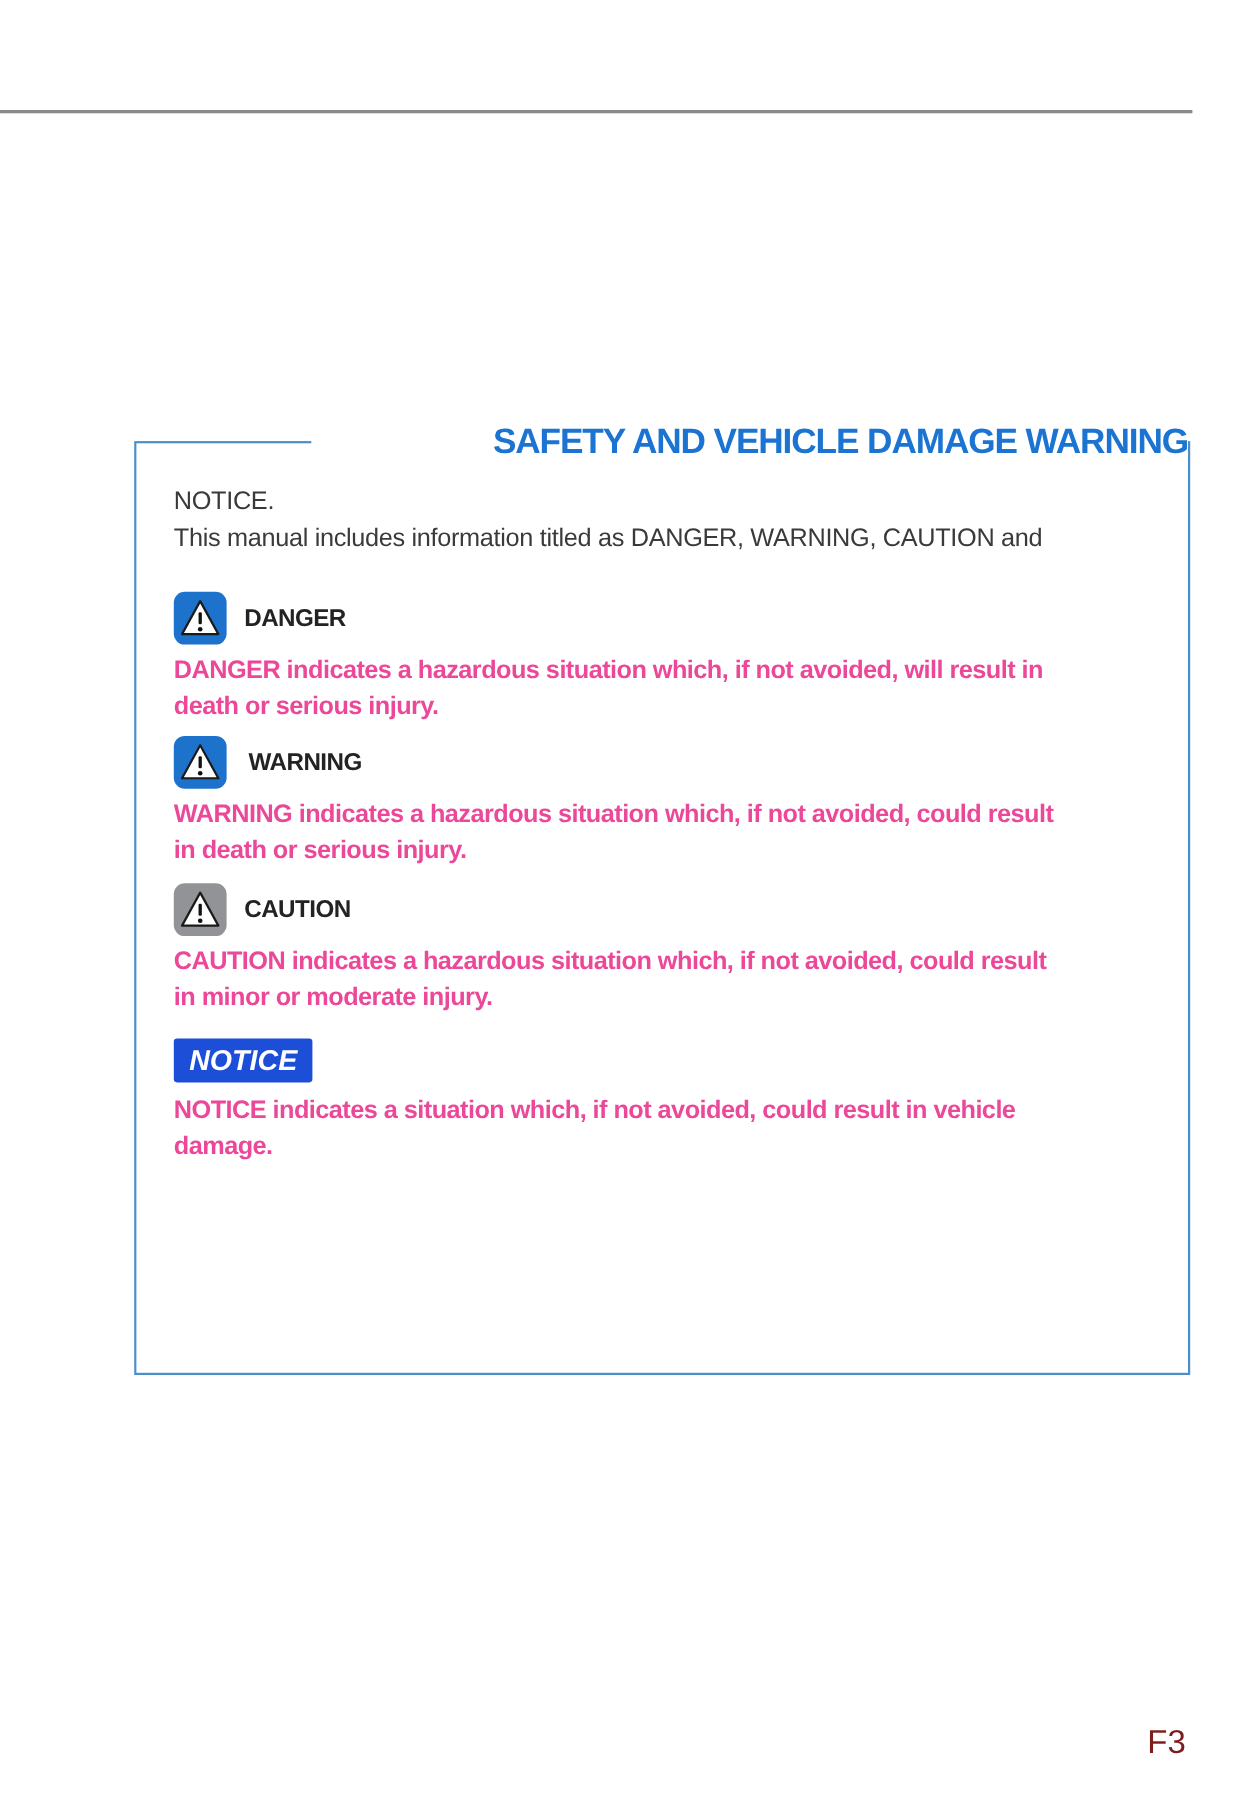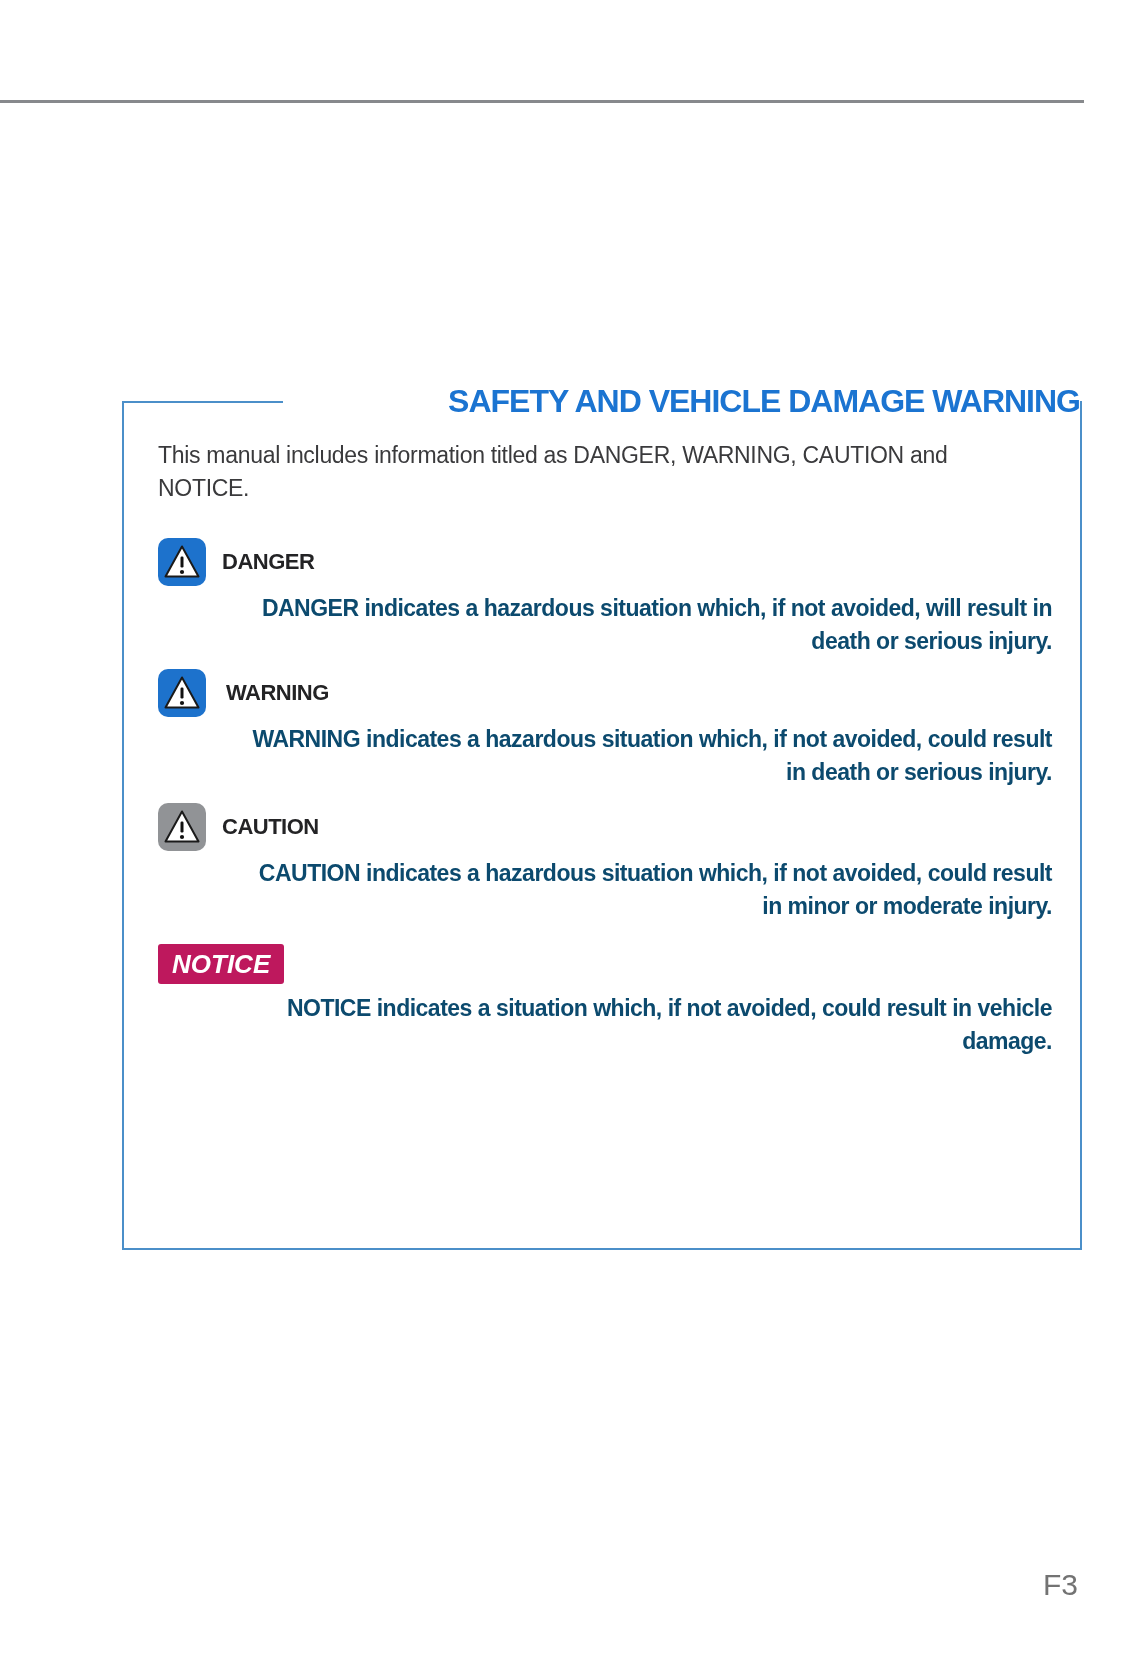--- a/index.html
+++ b/index.html
@@ -53,22 +53,21 @@
     display: block;
     white-space: nowrap;
     font-size: 23px;
     line-height: 33px;
     letter-spacing: -0.3px;
     color: #3a3a3c;
   }
   .txt-line.bold {
     font-weight: bold;
     letter-spacing: -0.5px;
-    color: #0c4a6e;
-    text-align: right;
+    color: #ec4899;
   }
 
   .subintro { margin-top: 11px; }
 
   .section-header {
     display: flex;
     align-items: center;
     gap: 16px;
     height: 48px;
   }
@@ -92,57 +91,57 @@
   .section-label {
     font-size: 22px;
     font-weight: bold;
     letter-spacing: -0.5px;
     color: #232325;
     white-space: nowrap;
   }
 
   .notice-badge {
     display: inline-block;
-    background: #be185d;
+    background: #1d4ed8;
     color: #ffffff;
     font-size: 26px;
     font-weight: bold;
     font-style: italic;
     height: 40px;
     line-height: 40px;
     padding: 0 14px;
     border-radius: 3px;
     white-space: nowrap;
   }
 
   .page-number {
     position: absolute;
     top: 1568px;
     right: 64px;
     font-size: 30px;
     letter-spacing: 0;
-    color: #737373;
+    color: #7f1d1d;
   }
 </style>
 </head>
 <body>
 
 <div class="top-rule"></div>
 
 <div class="warn-box">
 
   <div class="legend-wrap">
     <span class="legend-bg">SAFETY AND VEHICLE DAMAGE WARNING</span>
   </div>
 
   <div class="box-content">
 
     <p style="margin:0">
+      <span class="txt-line">NOTICE.</span>
       <span class="txt-line">This manual includes information titled as DANGER, WARNING, CAUTION and</span>
-      <span class="txt-line">NOTICE.</span>
     </p>
 
 
     <div class="section-header mt-danger">
       <span class="hazard-icon blue">
         <svg viewBox="0 0 48 48" aria-hidden="true">
           <path d="M24 8.5 L40.5 38.5 L7.5 38.5 Z" fill="#ffffff" stroke="#1a1a1a" stroke-width="2" stroke-linejoin="round"></path>
           <rect x="22.5" y="18.5" width="3" height="11" rx="1.2" fill="#111111"></rect>
           <circle cx="24" cy="34" r="2.1" fill="#111111"></circle>
         </svg>

